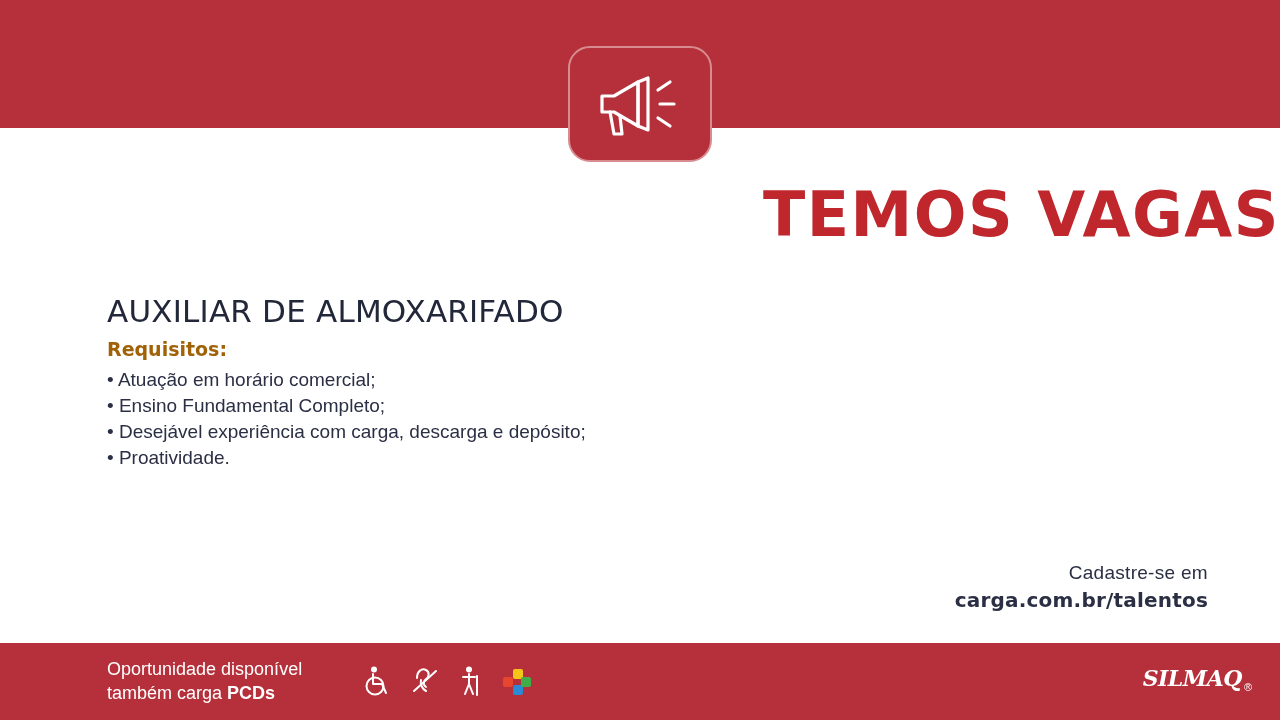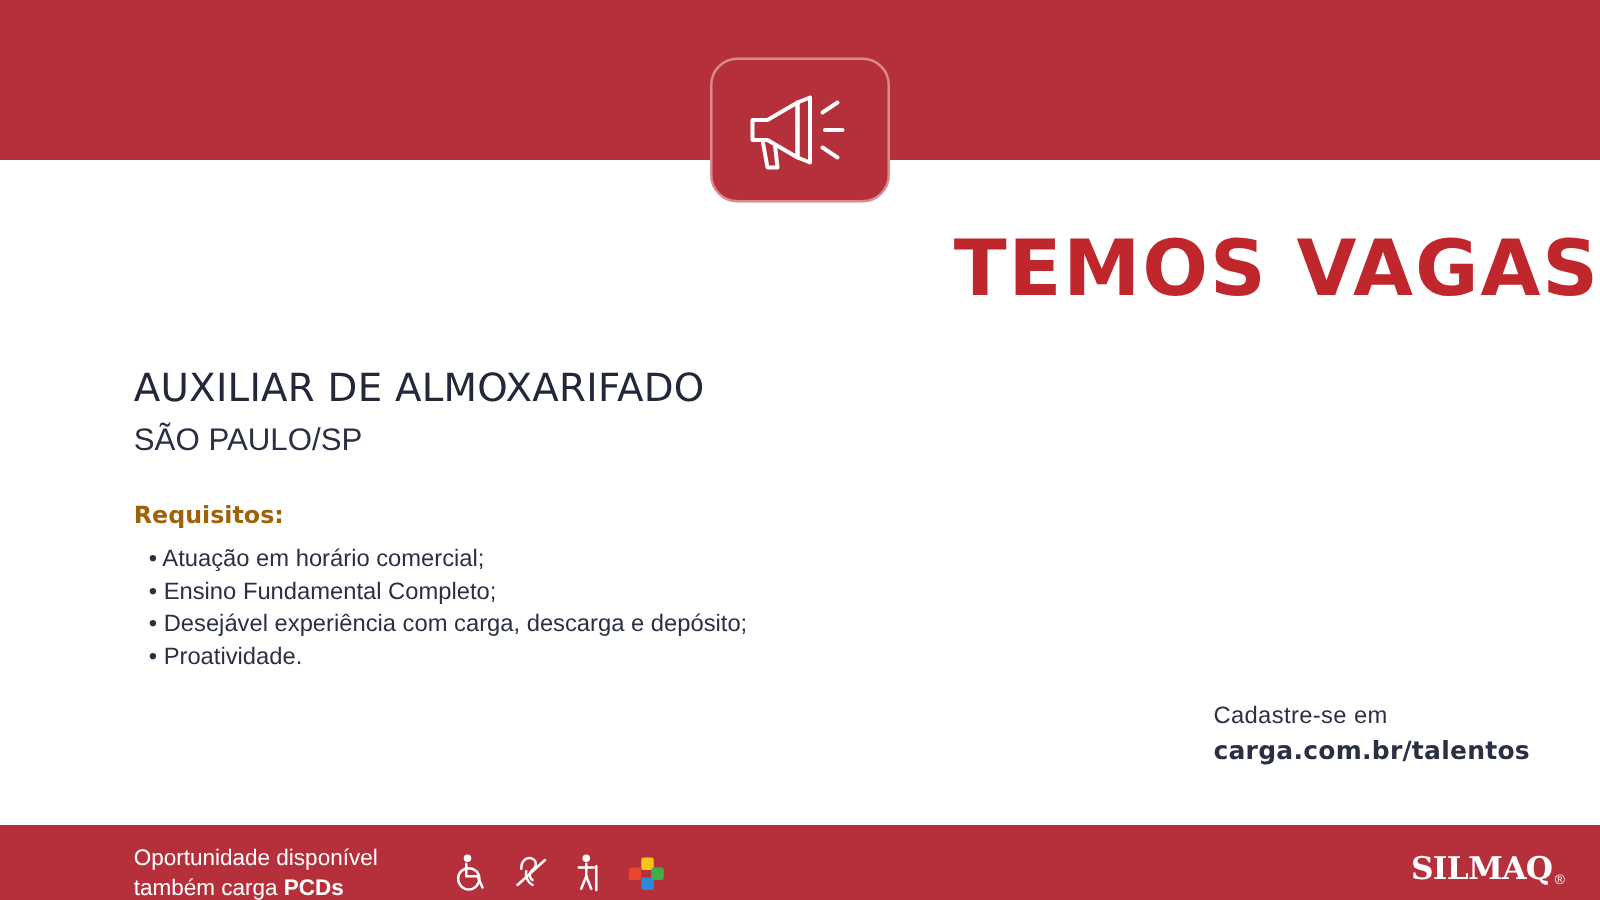--- a/index.html
+++ b/index.html
@@ -82,35 +82,35 @@
   }
   .req-title {
     font-size: 19px;
     font-weight: bold;
     color: #a16207;
     margin: 0 0 7px 0;
     font-family: "DejaVu Sans", sans-serif;
   }
   .req-list {
     list-style: none;
-    margin: 12px;
+    margin: 0;
     padding: 0;
   }
   .req-list li {
     font-size: 19px;
     line-height: 26px;
     color: #2b2f44;
   }
 
   
   .cta {
     position: absolute;
-    right: 56px;
+    right: 72px;
     top: 560px;
-    text-align: left;
+    text-align: right;
     color: #2b2f44;
   }
   .cta-line1 {
     font-size: 19px;
     line-height: 26px;
     letter-spacing: 0.3px;
   }
   .cta-line2 {
     font-size: 20px;
     line-height: 28px;
@@ -118,21 +118,21 @@
     letter-spacing: 0.2px;
     font-family: "DejaVu Sans", sans-serif;
   }
 
   
   .bottom-band {
     position: absolute;
     left: 0;
     bottom: 0;
     width: 1280px;
-    height: 60px;
+    height: 77px;
     background: #b5303a;
     color: #ffffff;
   }
   .pcd-text {
     position: absolute;
     left: 107px;
     top: 14px;
     font-size: 18px;
     line-height: 24px;
     color: #ffffff;
@@ -154,22 +154,23 @@
   .logo {
     position: absolute;
     right: 28px;
     top: 16px;
     display: flex;
     align-items: flex-end;
     color: #ffffff;
   }
   .logo-text {
     font-family: "DejaVu Serif", serif;
-    font-weight: bold;
-    font-size: 25px;
+    font-style: italic;
+    font-weight: bold;
+    font-size: 22px;
     letter-spacing: -0.5px;
     line-height: 38px;
   }
   .logo-reg {
     font-size: 11px;
     margin-left: 2px;
     margin-bottom: 4px;
   }
 </style>
 </head>
@@ -191,21 +192,20 @@
       <path d="M68 36 L82 36"></path>
       <path d="M66 50 L78 58"></path>
     </svg>
   </span>
 </div>
 
 <div class="headline">TEMOS VAGAS</div>
 
 <div class="content">
   <h1 class="job-title">AUXILIAR DE ALMOXARIFADO</h1>
-  <div class="job-location">SÃO PAULO/SP</div>
   <div class="req-title">Requisitos:</div>
   <ul class="req-list">
     <li>• Atuação em horário comercial;</li>
     <li>• Ensino Fundamental Completo;</li>
     <li>• Desejável experiência com carga, descarga e depósito;</li>
     <li>• Proatividade.</li>
   </ul>
 </div>
 
 <div class="cta">

